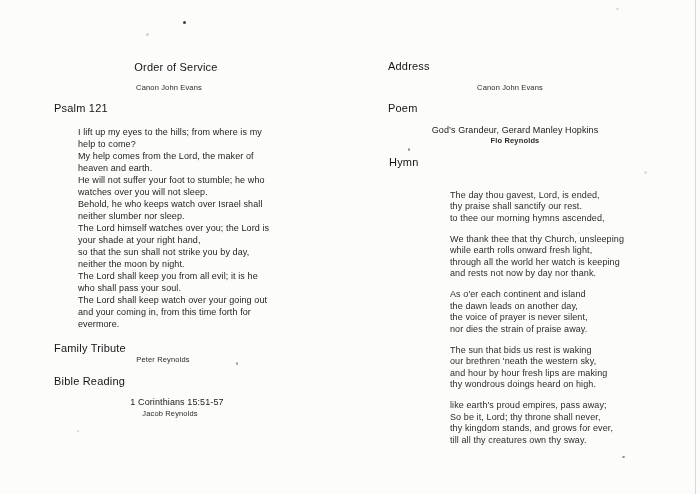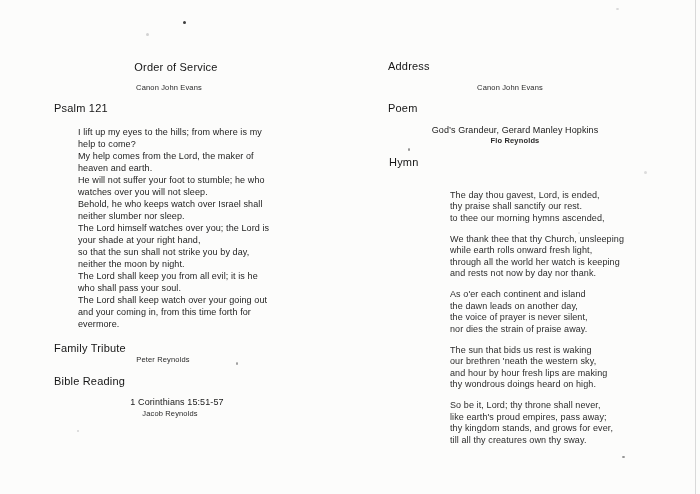--- a/index.html
+++ b/index.html
@@ -133,22 +133,22 @@
     <p></p>
     <p>
       </p>
       <div>The sun that bids us rest is waking</div>
       <div>our brethren 'neath the western sky,</div>
       <div>and hour by hour fresh lips are making</div>
       <div>thy wondrous doings heard on high.</div>
     <p></p>
     <p>
       </p>
+      <div>like earth's proud empires, pass away;</div>
       <div>So be it, Lord; thy throne shall never,</div>
-      <div>like earth's proud empires, pass away;</div>
       <div>thy kingdom stands, and grows for ever,</div>
       <div>till all thy creatures own thy sway.</div>
     <p></p>
   </div>
 
   <div class="edge-line"></div>
   <div class="speck" style="left:183px; top:21px; width:3px; height:3px; background:#3d3d3d;"></div>
   <div class="speck" style="left:146px; top:33px; width:3px; height:3px; background:#d2d2d2;"></div>
   <div class="speck" style="left:616px; top:8px; width:3px; height:2px; background:#d8d8d8;"></div>
   <div class="speck" style="left:644px; top:171px; width:3px; height:3px; background:#dcdcdc;"></div>

